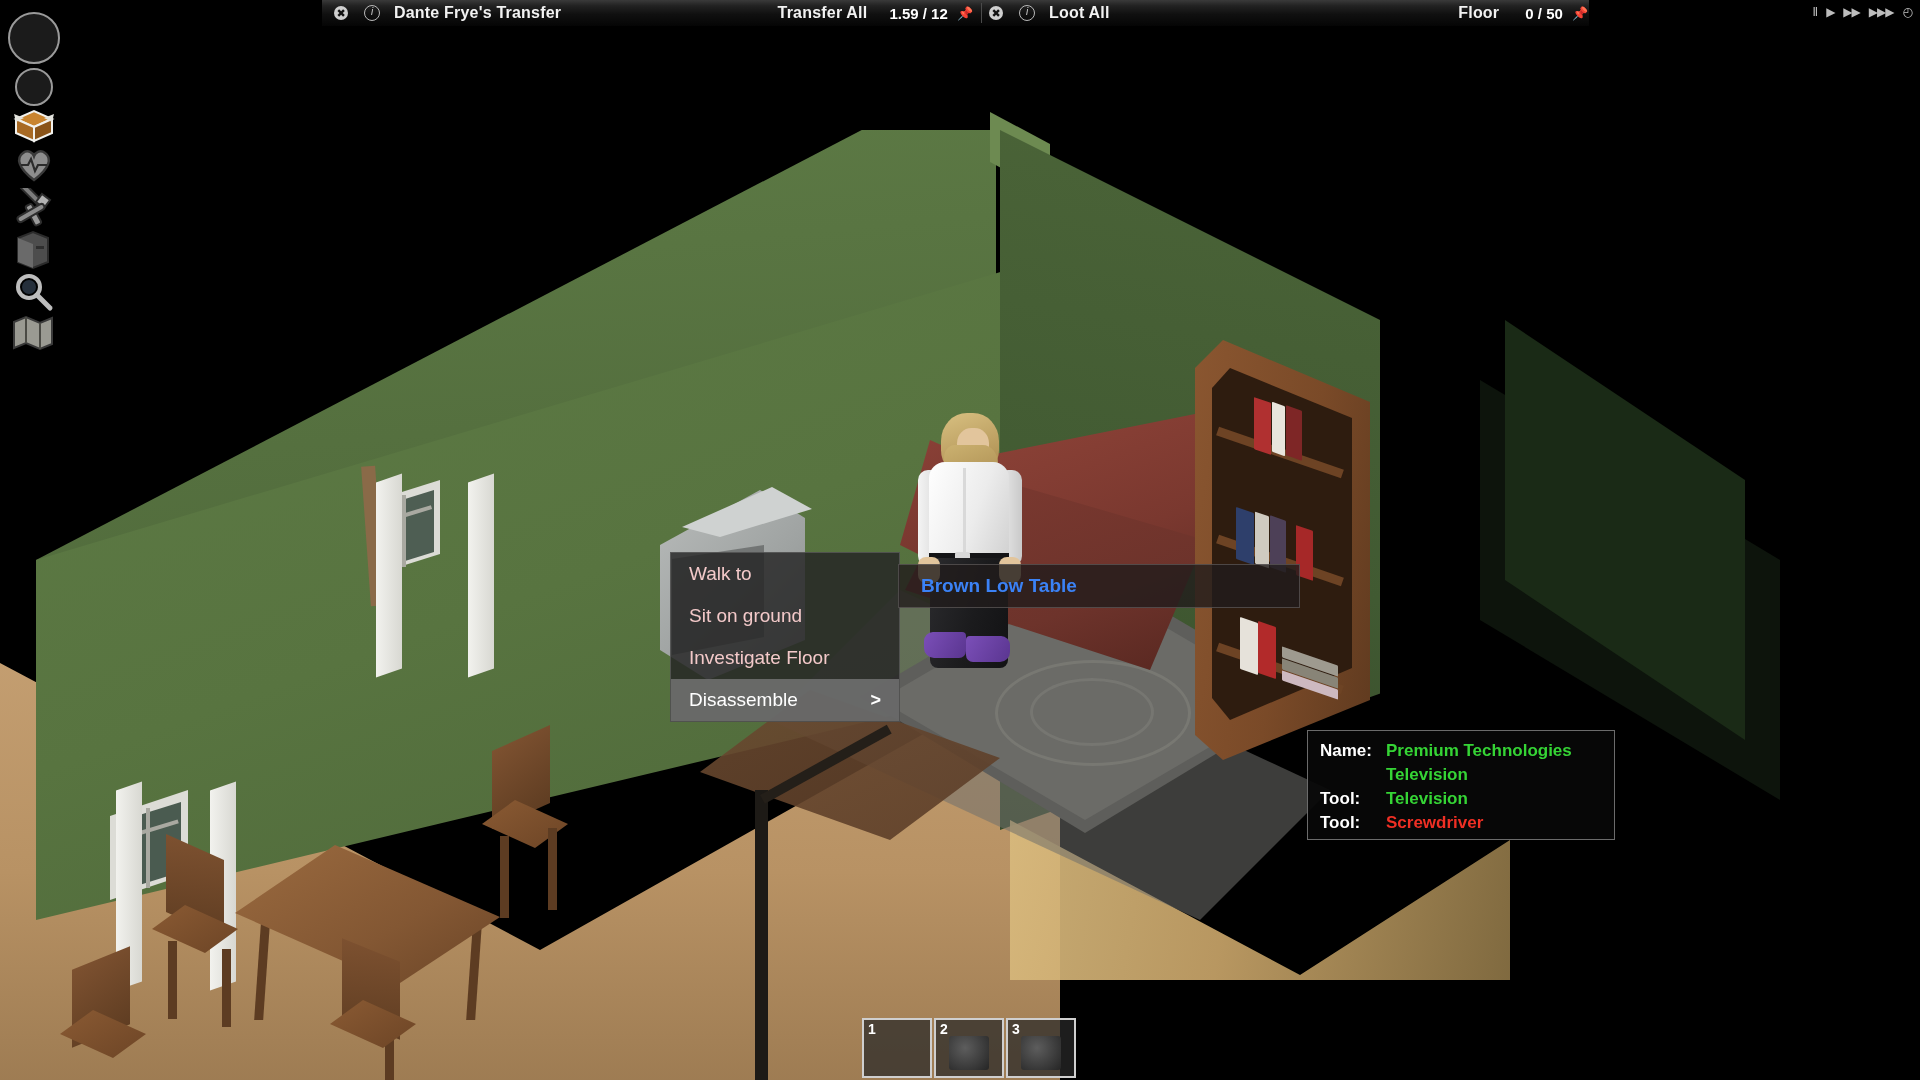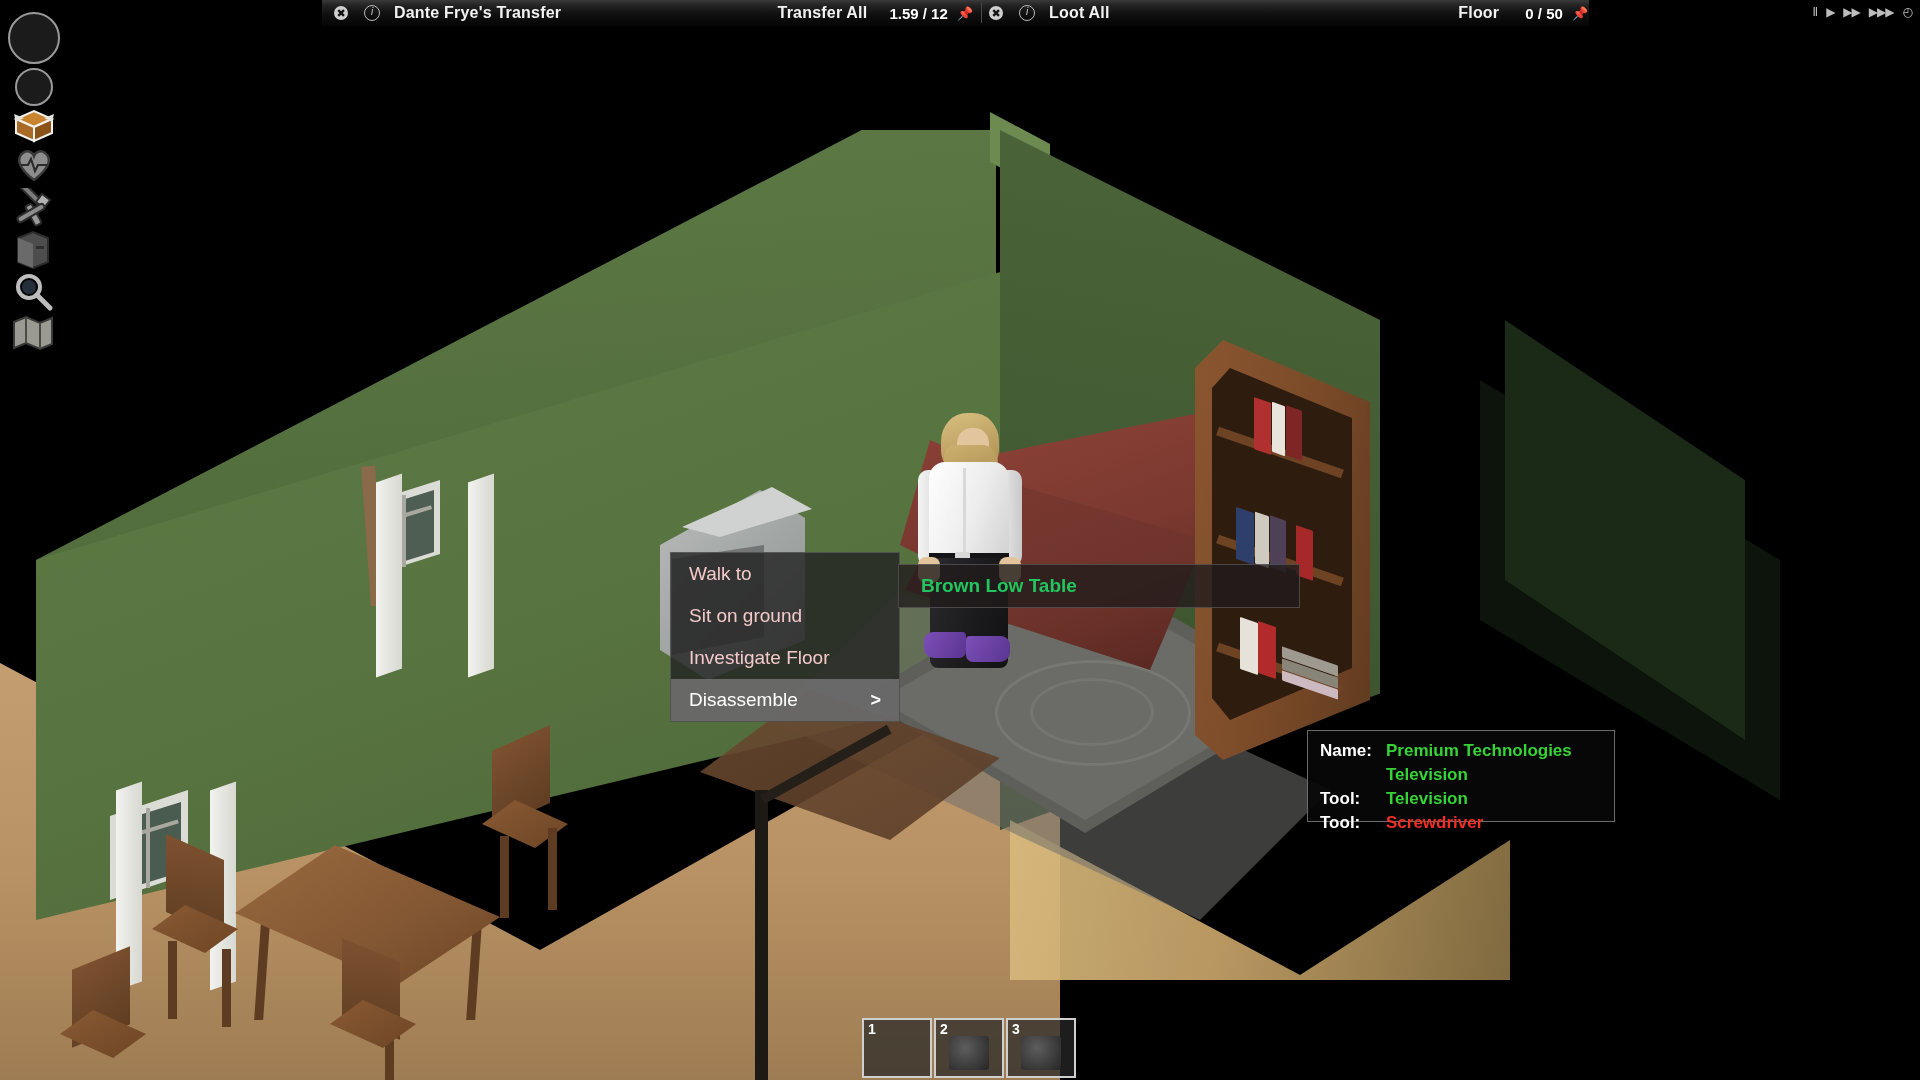--- a/index.html
+++ b/index.html
@@ -279,27 +279,27 @@
     background:rgba(120,120,120,.78);color:#ffffff;justify-content:space-between;
   }
   .ctx-arrow{color:#ffffff;font-size:18px;font-weight:bold;}
 
   #submenu{
     position:absolute;left:898px;top:564px;width:400px;
     background:rgba(32,28,28,.80);border:1px solid rgba(120,115,115,.5);
   }
   .sub-item{
     height:42px;display:flex;align-items:center;padding:0 22px;
-    color:#22c55e;font-size:19px;font-weight:bold;white-space:nowrap;
+    color:#3b82f6;font-size:19px;font-weight:bold;white-space:nowrap;
   }
   .sub-item + .sub-item{border-top:1px solid rgba(120,115,115,.35);}
 
   
   #tooltip{
-    position:absolute;left:1307px;top:730px;width:308px;height:92px;
+    position:absolute;left:1307px;top:730px;width:308px;height:110px;
     background:rgba(8,8,8,.93);border:1px solid #6b6b6b;padding:8px 12px;
     box-sizing:border-box;
   }
   .tt-row{display:flex;font-size:17px;line-height:24px;}
   .tt-label{color:#ffffff;font-weight:bold;width:66px;flex:none;}
   .tt-val{font-weight:bold;}
   .tt-green{color:#35d435;}
   .tt-red{color:#ef2f24;}
   .tt-cont{color:#35d435;font-weight:bold;margin-left:66px;font-size:17px;line-height:24px;}
 

